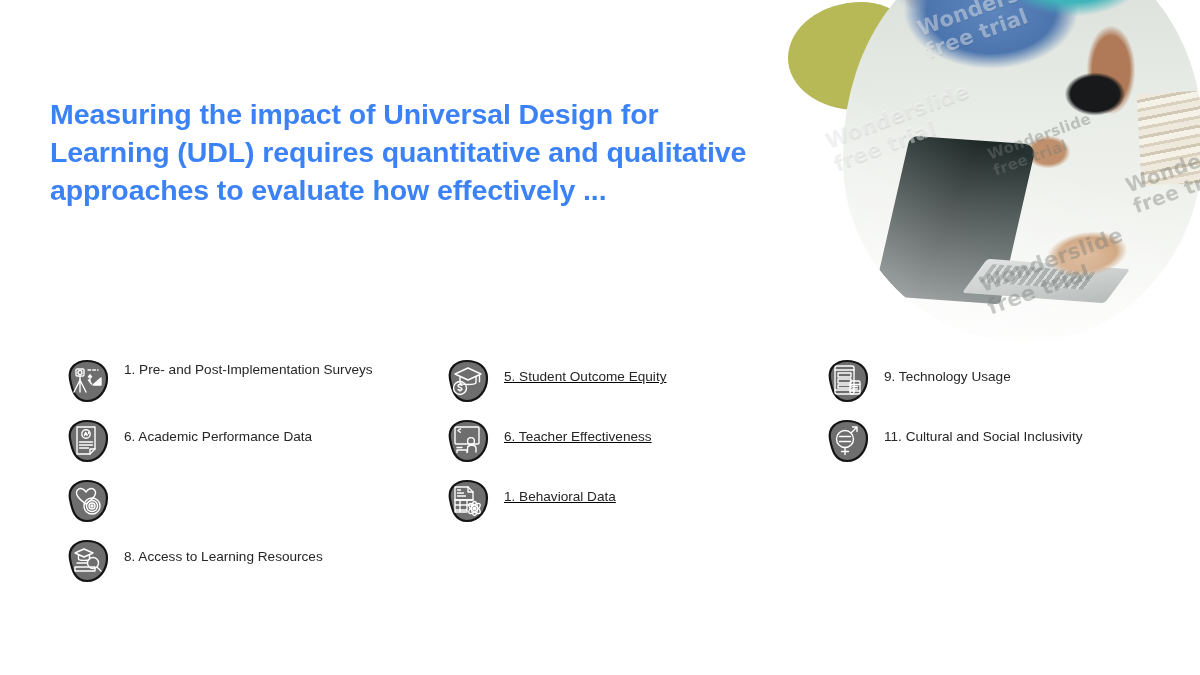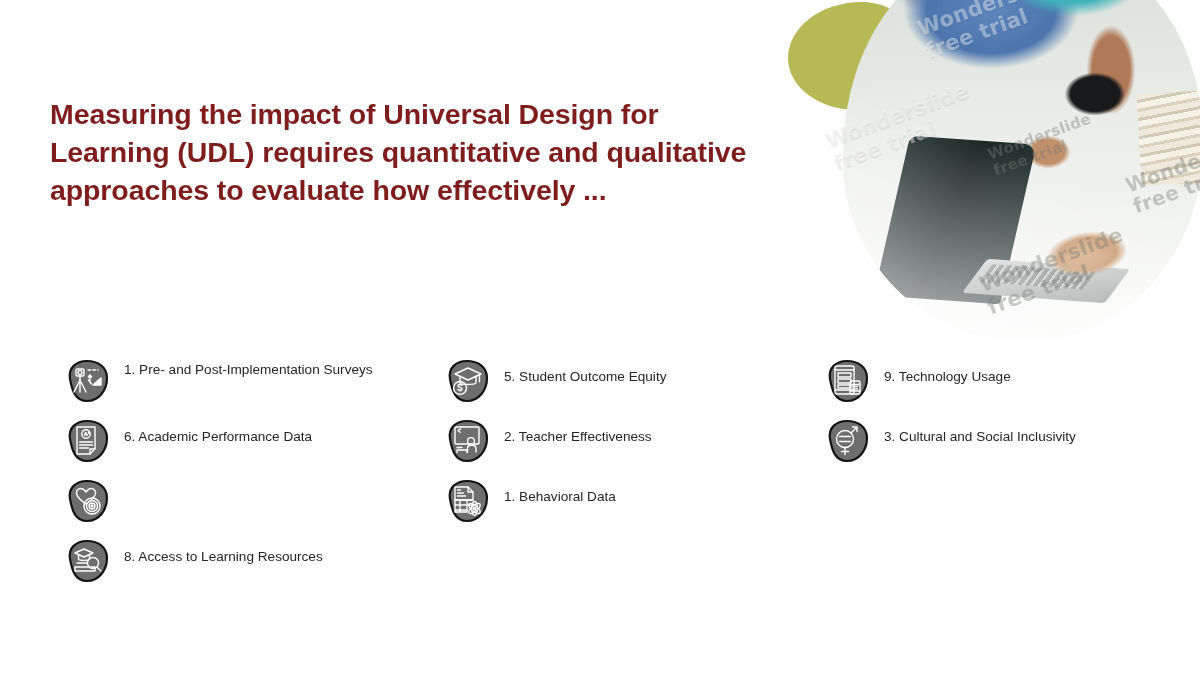--- a/index.html
+++ b/index.html
@@ -128,35 +128,35 @@
   .wm5 { left: 980px; top: 248px; font-size: 21px; }
 
   
   .title {
     position: absolute;
     left: 50px; top: 96px;
     width: 730px;
     font-size: 28.5px;
     font-weight: 700;
     line-height: 1.33;
-    color: #7f1d1d;
+    color: #3b82f6;
     letter-spacing: -0.1px;
     z-index: 5;
   }
 
   
   .columns {
     position: absolute;
     left: 64px; top: 358px;
     width: 1110px;
     display: flex;
     z-index: 5;
   }
   .col { width: 380px; }
-  .col.c2 { width: 380px; }
+  .col.c2 { width: 380px; text-decoration: underline; }
   .col.c3 { width: 350px; text-align: center; }
 
   .item {
     display: flex;
     align-items: flex-start;
     height: 60px;
   }
   .icon-badge {
     flex: 0 0 auto;
     position: relative;
@@ -301,21 +301,21 @@
             <g fill="none" stroke="#fff" stroke-width="1.4" stroke-linecap="round" stroke-linejoin="round">
               <rect x="11" y="8" width="24" height="17" rx="1"></rect>
               <path d="M14 11.5 l2.5-1.6 M14 11.5 l2.3 1.8"></path>
               <circle cx="27" cy="22" r="3.4"></circle>
               <path d="M23.5 33 v-3.5 c0-1.8 1.6-3.2 3.5-3.2 h1.5 c2 0 3.5 1.4 3.5 3.2 V33"></path>
               <path d="M13 31 h10 M13 31 v2.5 M23 31 v2.5"></path>
               <path d="M13 28.5 h5"></path>
             </g>
           </svg>
         </span>
-        <span class="item-label">2. Teacher Effectiveness</span>
+        <span class="item-label">6. Teacher Effectiveness</span>
       </div>
 
 
       <div class="item">
         <span class="icon-badge">
           <svg viewBox="0 0 46 44">
             <path d="M6 20 C4 9 12 2 23 2 C34 2 43 8 43 19 C43 31 35 42 23 42 C11 42 8 31 6 20 Z" fill="#6e6e6e" stroke="#141414" stroke-width="2.2"></path>
             <g fill="none" stroke="#fff" stroke-width="1.35" stroke-linecap="round" stroke-linejoin="round">
               <path d="M11 8 h13 l5 5 v8 h-18 Z"></path>
               <path d="M24 8 v5 h5"></path>
@@ -359,18 +359,18 @@
           <svg viewBox="0 0 46 44">
             <path d="M6 20 C4 9 12 2 23 2 C34 2 43 8 43 19 C43 31 35 42 23 42 C11 42 8 31 6 20 Z" fill="#6e6e6e" stroke="#141414" stroke-width="2.2"></path>
             <g fill="none" stroke="#fff" stroke-width="1.4" stroke-linecap="round" stroke-linejoin="round">
               <circle cx="21" cy="20" r="8.5"></circle>
               <path d="M15.5 17.5 h11 M15.5 22.5 h11"></path>
               <path d="M21 28.5 v7 M17.5 32.5 h7"></path>
               <path d="M27 14 L33 8 M33 8 h-4.5 M33 8 v4.5"></path>
             </g>
           </svg>
         </span>
-        <span class="item-label">3. Cultural and Social Inclusivity</span>
+        <span class="item-label">11. Cultural and Social Inclusivity</span>
       </div>
     </div>
 
   </div>
 </div>
 
 </body></html>

